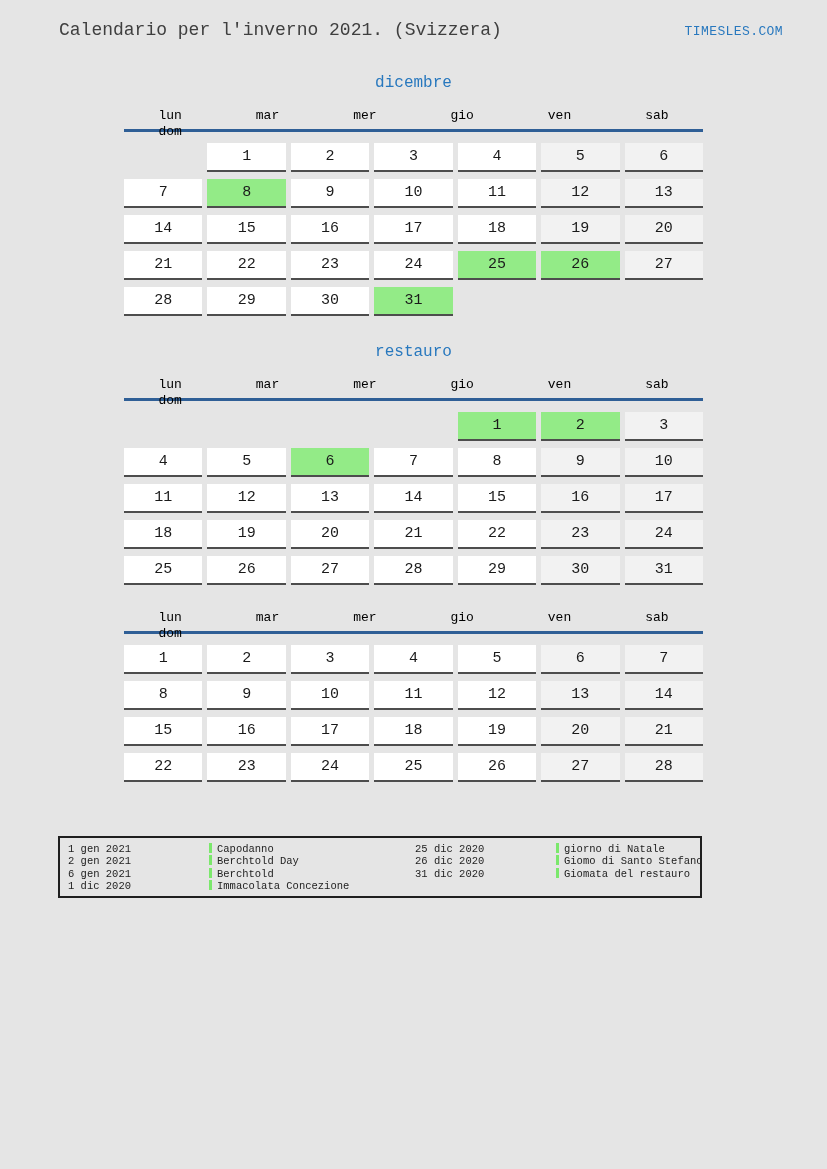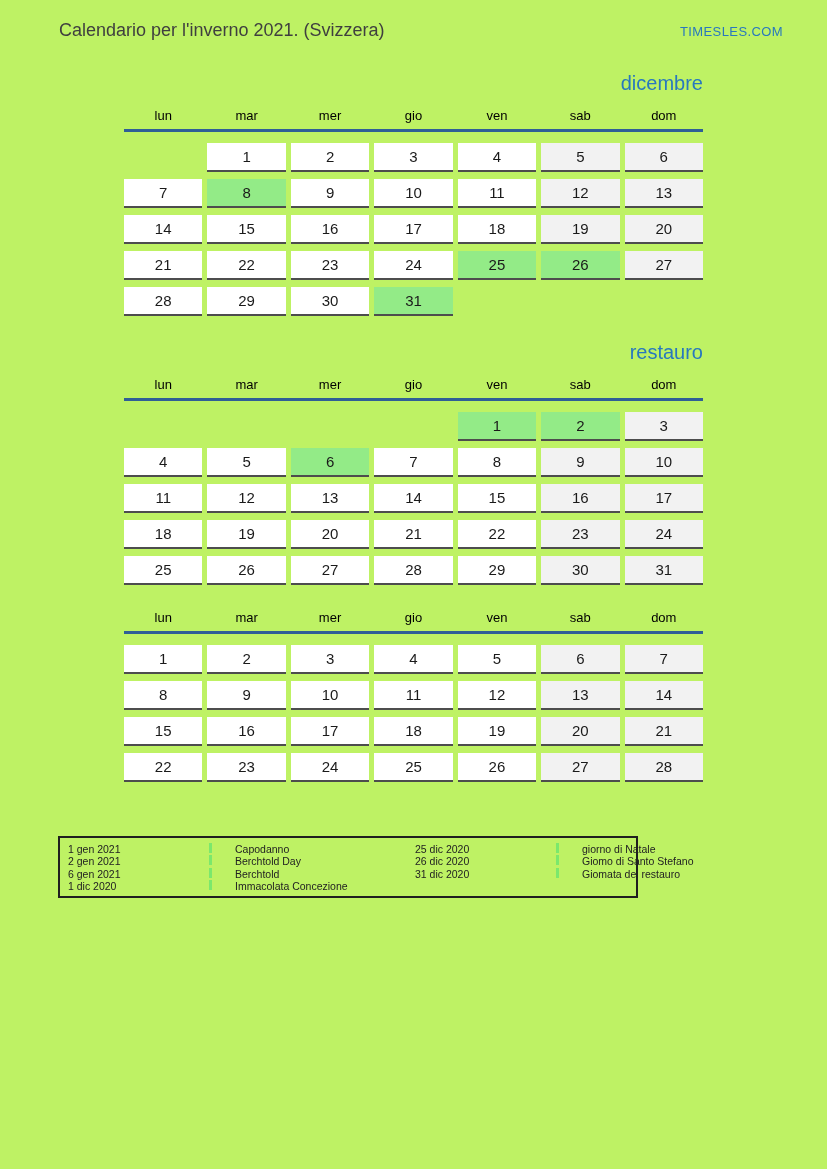--- a/index.html
+++ b/index.html
@@ -1,38 +1,38 @@
 <!DOCTYPE html>
 <html style="--accent: #2878BE; --rule: #2F5F96; --holiday: #93EB87; --weekend: #F2F2F2; --cellborder: #4D4D4D; --marker: #7BE86C;"><head>
 <meta charset="utf-8">
 <style>
   html,body{margin:0;padding:0;background:#ffffff;}
   body{font-family:"Liberation Sans","DejaVu Sans",sans-serif;}
-  .page{position:relative;width:827px;height:1169px;background:#bef264;overflow:hidden;}
+  .page{position:relative;width:827px;height:1169px;background:#e5e5e5;overflow:hidden;font-family:Liberation Mono, monospace;}
 
   .app-title{position:absolute;left:59px;top:20px;font-size:18px;color:#3f3f3f;white-space:nowrap;}
   .site-link{position:absolute;right:44px;top:24px;font-size:13px;color:var(--accent);letter-spacing:.4px;cursor:pointer;white-space:nowrap;}
 
   .months{position:absolute;left:124px;top:72px;width:579px;}
   .month{margin-bottom:25px;}
-  .month-title{height:22px;line-height:22px;text-align:right;font-size:20px;color:var(--accent);margin-bottom:14px;}
-  .weekday-row{display:grid;grid-template-columns:repeat(7,1fr);column-gap:5px;height:16px;line-height:16px;font-size:13px;text-align:center;color:#000;}
+  .month-title{height:22px;line-height:22px;text-align:center;font-size:16px;color:var(--accent);margin-bottom:14px;}
+  .weekday-row{display:grid;grid-template-columns:repeat(6,1fr);column-gap:5px;height:16px;line-height:16px;font-size:13px;text-align:center;color:#000;}
   .rule{height:3px;background:var(--rule);margin:5px 0 11px;}
   .grid{display:grid;grid-template-columns:repeat(7,1fr);column-gap:5px;row-gap:7px;}
   .cell{height:27px;border-bottom:2px solid var(--cellborder);display:flex;align-items:center;justify-content:center;
         font-size:15px;color:#1a1a1a;background:#fff;}
   .cell.weekend{background:var(--weekend);}
   .cell.holiday{background:var(--holiday);}
   .cell.empty{border-bottom:none;background:transparent;}
 
-  .legend{position:absolute;left:58px;top:836px;width:580px;height:62px;border:2px solid #1f1f1f;
+  .legend{position:absolute;left:58px;top:836px;width:644px;height:62px;border:2px solid #1f1f1f;
           box-sizing:border-box;padding:5px 0 0 8px;}
   .legend-grid{display:grid;grid-template-columns:141px 206px 141px 1fr;font-size:10.5px;line-height:12.4px;color:#222;}
   .legend-date{white-space:nowrap;}
-  .legend-name{display:flex;gap:23px;white-space:nowrap;}
+  .legend-name{display:flex;gap:5px;white-space:nowrap;}
   .marker{width:3px;height:10px;background:var(--marker);flex:none;}
 </style>
 </head>
 <body>
 
 <div class="page">
   <div class="app-title">Calendario per l'inverno 2021. (Svizzera)</div>
   <div class="site-link">TIMESLES.COM</div>
 
   <div class="months">

